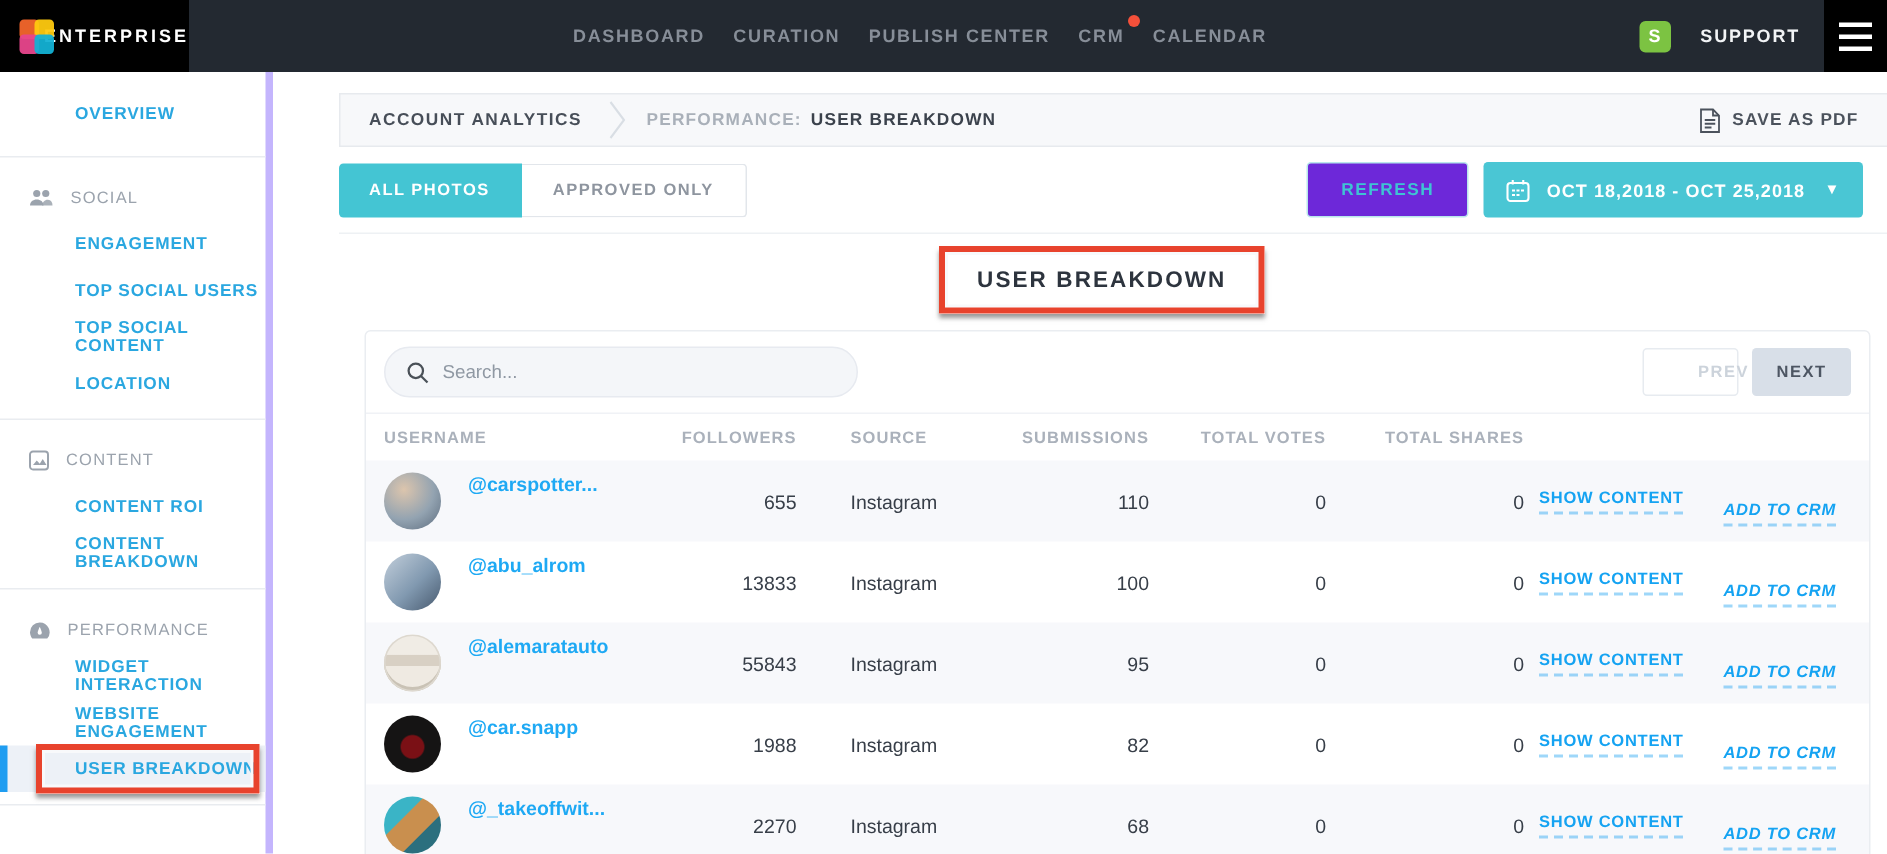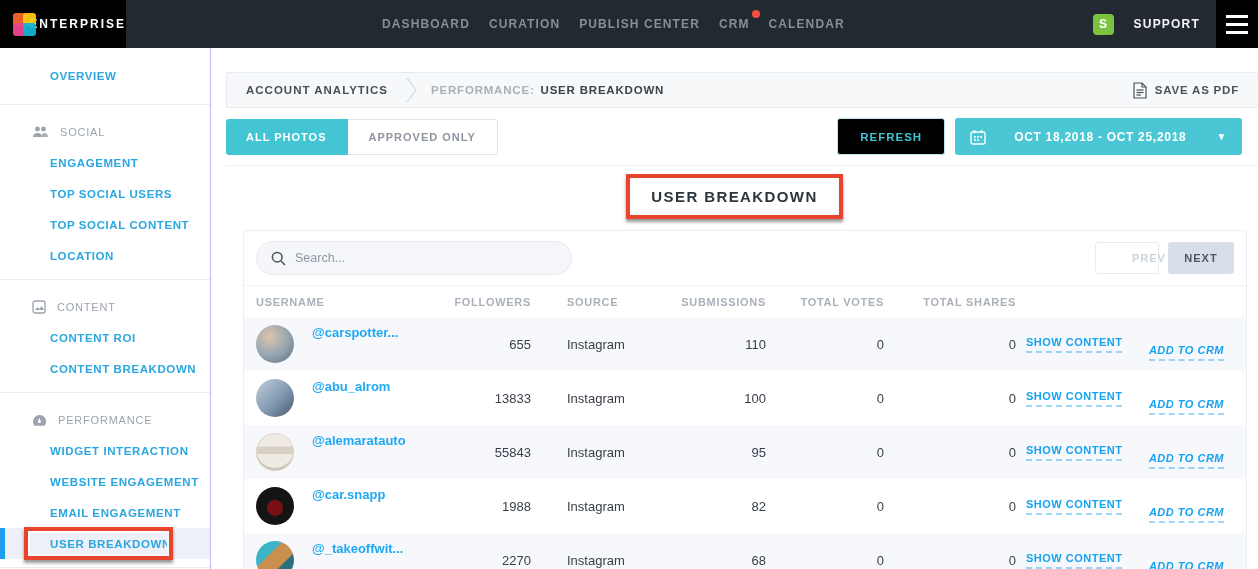--- a/index.html
+++ b/index.html
@@ -27,63 +27,63 @@
          background:#f4503a; }
   .nav-right { position:absolute; right:58px; top:0; height:48px; display:flex; align-items:center; gap:20px; }
   .s-badge { width:21px; height:21px; border-radius:4px; background:#7cc342; color:#fff;
              font-size:12px; font-weight:bold; display:flex; align-items:center; justify-content:center; }
   .support { color:#f2f4f6; font-size:12px; font-weight:bold; letter-spacing:1.2px; cursor:pointer; }
   .hamburger { position:absolute; right:0; top:0; width:42px; height:48px; background:#000;
                display:flex; flex-direction:column; align-items:center; justify-content:center; gap:5px; cursor:pointer; }
   .hamburger span { width:22px; height:3px; background:#fff; }
 
   
-  .sidebar { position:absolute; top:48px; left:0; width:211px; height:521px; background:#fff;
-             border-right:1px solid #c4b5fd; }
+  .sidebar { position:absolute; top:48px; left:0; width:182px; height:521px; background:#fff;
+             border-right:5px solid #c4b5fd; }
   .side-top { padding:12px 0 13px; }
   .side-item { height:31px; display:flex; align-items:center; padding-left:50px;
                color:#2aa7e0; font-size:11.5px; font-weight:bold; letter-spacing:.6px;
                cursor:pointer; position:relative; }
   .side-section { border-top:1px solid #e9ecf0; padding:12px 0 8px; }
-  .section-head { height:30px; display:flex; align-items:center; gap:11px; padding-left:32px;
+  .section-head { height:30px; display:flex; align-items:center; gap:11px; padding-left:19px;
                   color:#9ba3ad; font-size:11px; letter-spacing:.8px; }
   .section-head svg { flex:0 0 auto; }
   .side-item.selected { background:#edf1f7; }
   .side-item.selected::before { content:""; position:absolute; left:0; top:0; bottom:0;
                   width:5px; background:#1f9df1; }
   .side-bottom-line { border-top:1px solid #e9ecf0; }
   .ann-side { position:absolute; left:24px; width:149px; top:-1px; bottom:-1px;
               border:4px solid #e8432d; box-shadow:0 3px 3px rgba(70,70,70,.55), inset 0 0 0 2px #f8f9fb;
               pointer-events:none; }
 
   
-  .main { position:absolute; top:58px; left:211px; width:1047px; height:394px; background:#fff; }
+  .main { position:absolute; top:48px; left:211px; width:1047px; height:394px; background:#fff; }
   .crumb-bar { margin:14px 0 0 15px; height:36px; background:#f7f8fa;
                border:1px solid #e7eaee; border-right:none; display:flex; align-items:center; padding:0 19px; }
   .crumb-root { color:#474e58; font-size:11.5px; font-weight:bold; letter-spacing:1px; cursor:pointer; }
   .crumb-sep { margin:0 14px 0 18px; }
   .crumb-section { color:#a9b0b9; font-size:11.5px; font-weight:bold; letter-spacing:.8px; margin-right:6px; }
   .crumb-current { color:#3b424c; font-size:11.5px; font-weight:bold; letter-spacing:.8px; }
   .save-pdf { margin-left:auto; display:flex; align-items:center; gap:8px; cursor:pointer;
               color:#4b525c; font-size:11.5px; font-weight:bold; letter-spacing:.8px; }
 
   .toolbar { margin-left:15px; height:58px; display:flex; align-items:center;
              border-bottom:1px solid #eef1f4; padding-right:16px; }
   .tab { height:36px; display:flex; align-items:center; padding:0 21px; font-size:11px;
          font-weight:bold; letter-spacing:1px; cursor:pointer; }
   .tab.active { background:#44c5d3; color:#fff; border-radius:3px 0 0 3px;padding-left:20px; }
   .tab.inactive { background:#fff; color:#8e959f; border:1px solid #e2e6eb; border-left:none;
                   border-radius:0 3px 3px 0; }
   .tb-spacer { flex:1; }
-  .refresh-btn { height:37px; padding:0 22px; background:#000000; border:1px solid #b9e6ec; border-radius:3px;
+  .refresh-btn { height:37px; padding:0 22px; background:#6d28d9; border:1px solid #b9e6ec; border-radius:3px;
                  color:#3fc3d3; font-size:11.5px; font-weight:bold; letter-spacing:1px; cursor:pointer;
                  margin-right:10px; display:flex; align-items:center; }
   .date-btn { height:37px; background:#4ac6d4; border:none; border-radius:3px; color:#fff; padding:0 15px;
               font-size:12px; font-weight:bold; letter-spacing:.7px; display:flex; align-items:center;
-              gap:28px; cursor:pointer; }
+              gap:11px; cursor:pointer; }
   .chev-down { font-size:10px; margin-left:2px; }
 
   .content { padding-top:6px; }
   .title-wrap { display:flex; justify-content:center; }
   .ann-title { border:4px solid #e8432d; box-shadow:0 3px 3px rgba(70,70,70,.55), inset 0 0 0 2px #f8f9fb;
                padding:10px 21px; margin-top:2px; }
   .page-title { font-size:15px; font-weight:800; color:#2d343e; letter-spacing:1.4px; }
 
   .panel { margin:11px 11px 0 32px; border:1px solid #eaedf1; border-radius:4px; background:#fff; }
   .panel-toolbar { display:flex; align-items:center; padding:10px 12px; }
@@ -213,23 +213,20 @@
         <path d="M7.5 1A6.5 6.5 0 0 0 1 7.5c0 1.6.6 3 1.5 4.2h10A6.5 6.5 0 0 0 7.5 1zm0 8.2a1.4 1.4 0 0 1-1.4-1.4c0-.8 1.4-4 1.4-4s1.4 3.2 1.4 4A1.4 1.4 0 0 1 7.5 9.2z"></path>
       </svg>
       <span>PERFORMANCE</span>
     </div>
     <div class="side-item">
         <span>WIDGET INTERACTION</span>
       </div>
     <div class="side-item">
         <span>WEBSITE ENGAGEMENT</span>
       </div>
-    <div class="side-item">
-        <span>EMAIL ENGAGEMENT</span>
-      </div>
     <div class="side-item selected">
       <span>USER BREAKDOWN</span>
       <div class="ann-side"></div>
     </div>
   </div>
   <div class="side-bottom-line"></div>
 </div>
 
 <div class="main">
 

